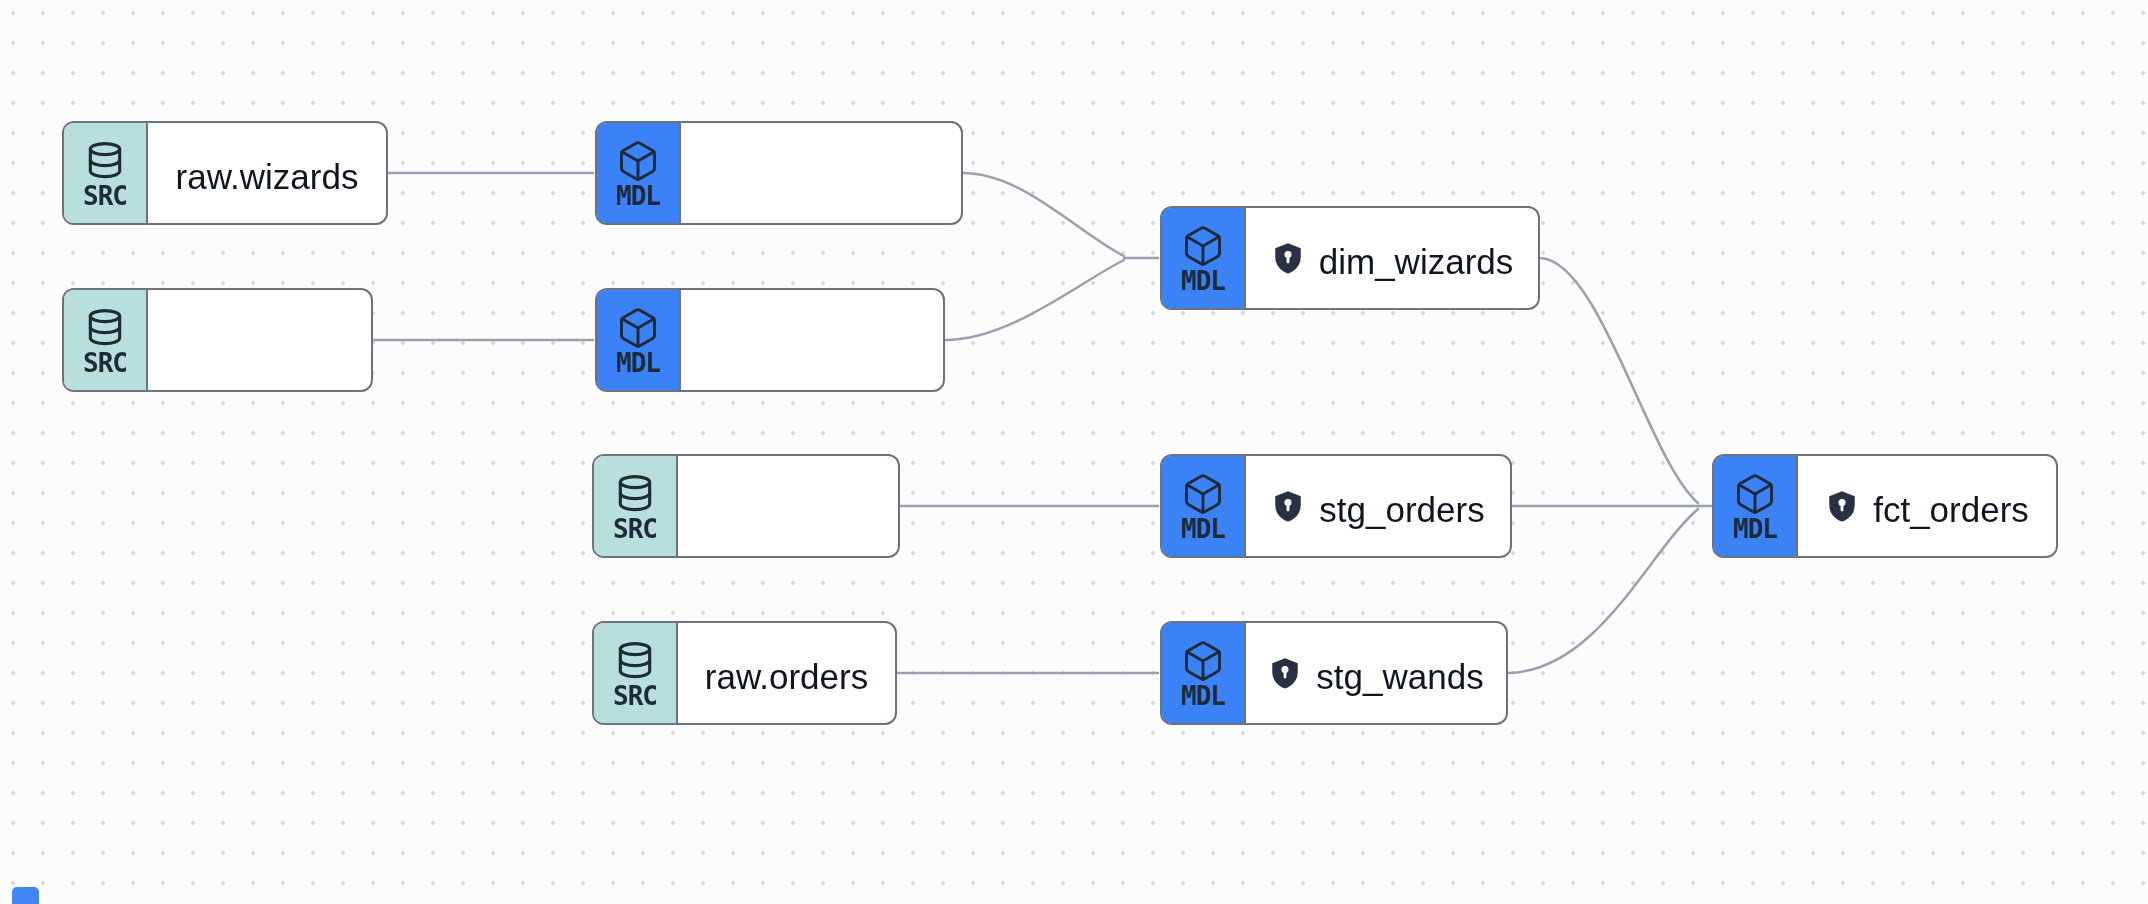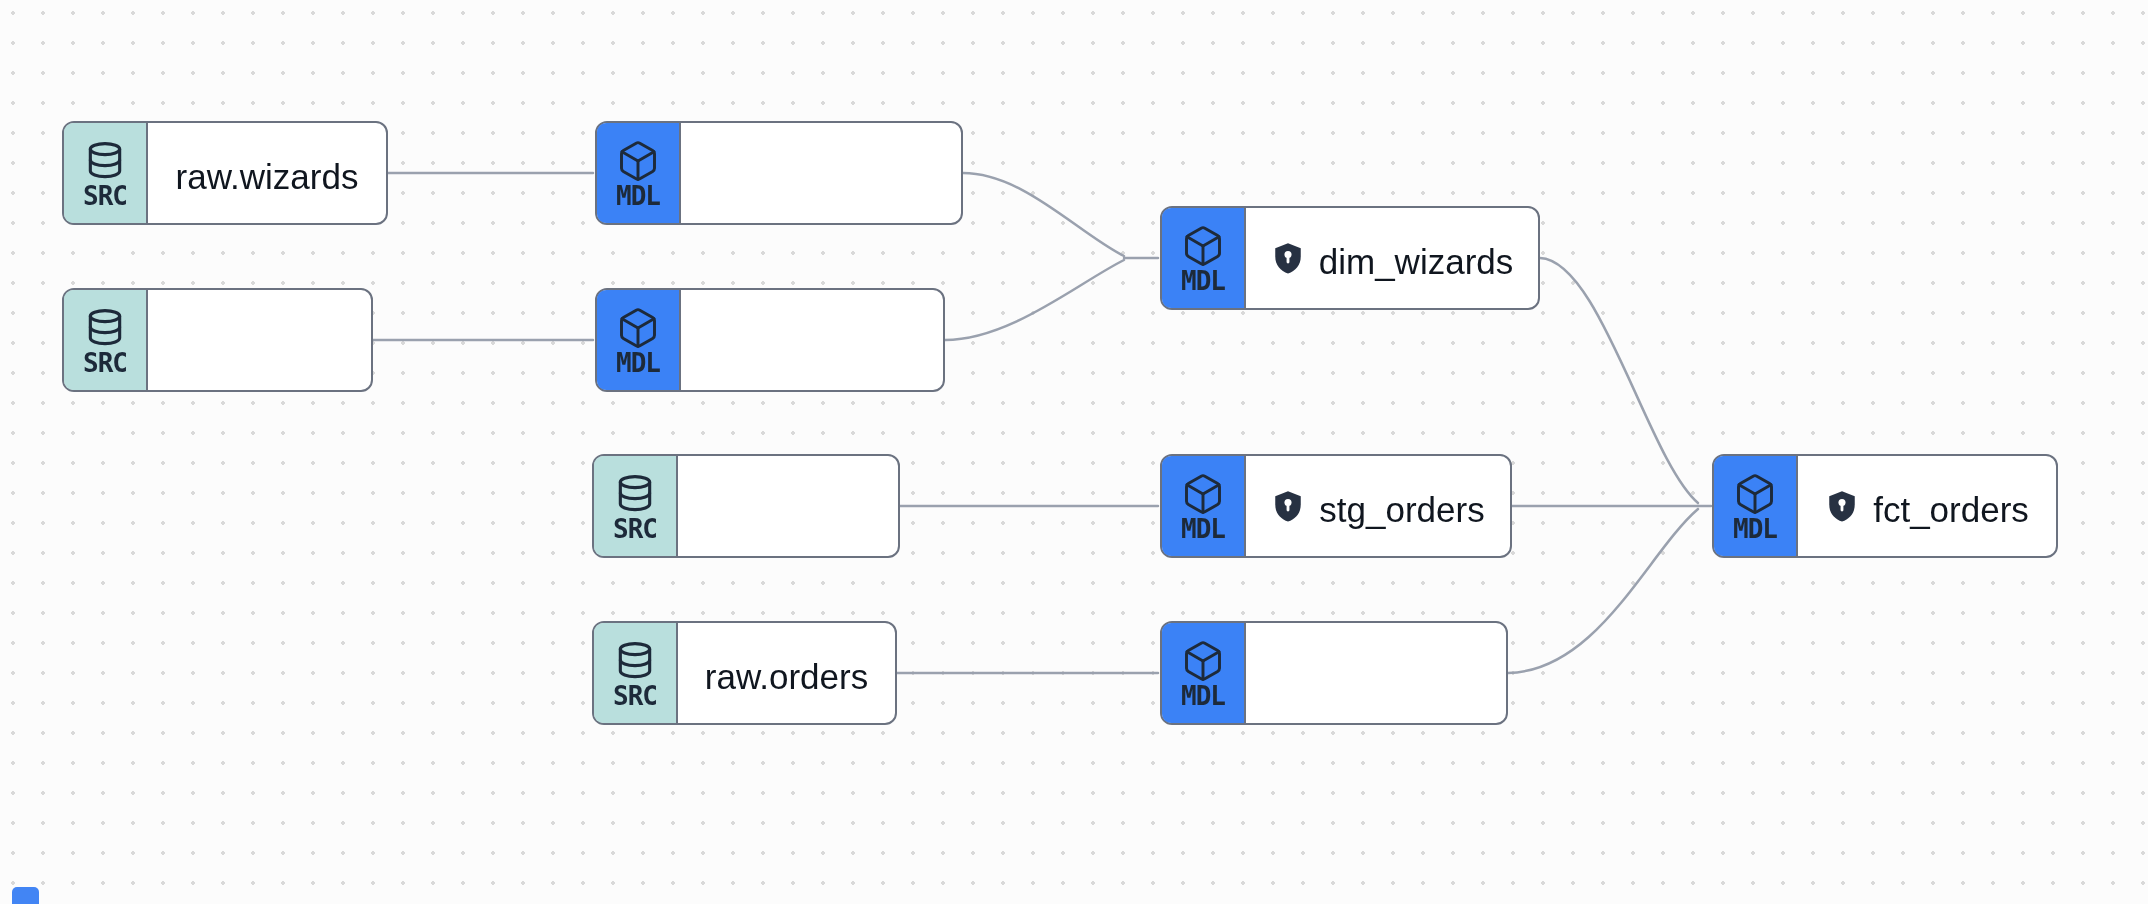--- a/index.html
+++ b/index.html
@@ -181,20 +181,28 @@
 
 <div class="node n-stg-wands">
   <div class="badge mdl">
     <svg class="badge-icon" viewBox="0 0 24 24" fill="none" stroke="#1d2a3a" stroke-width="1.6" stroke-linecap="round" stroke-linejoin="round">
       <path d="M21 16V8a2 2 0 0 0-1-1.73l-7-4a2 2 0 0 0-2 0l-7 4A2 2 0 0 0 3 8v8a2 2 0 0 0 1 1.73l7 4a2 2 0 0 0 2 0l7-4A2 2 0 0 0 21 16z"></path>
         <path d="M3.27 6.96 12 12.01l8.73-5.05"></path>
         <path d="M12 22.08V12"></path>
     </svg>
     <span class="badge-label">MDL</span>
   </div>
+  <div class="node-body">
+    <svg class="shield" viewBox="0 0 24 24">
+      <path d="M12 1.6 21 5.2 V11 C21 17.2 17.3 21.2 12 23 C6.7 21.2 3 17.2 3 11 V5.2 Z" fill="#273142"></path>
+      <circle cx="12" cy="9.6" r="2.5" fill="#ffffff"></circle>
+        <rect x="11" y="10.8" width="2" height="5" rx="1" fill="#ffffff"></rect>
+    </svg>
+    <span class="node-label">stg_wands</span>
+  </div>
 </div>
 
 <div class="node n-fct-orders">
   <div class="badge mdl">
     <svg class="badge-icon" viewBox="0 0 24 24" fill="none" stroke="#1d2a3a" stroke-width="1.6" stroke-linecap="round" stroke-linejoin="round">
       <path d="M21 16V8a2 2 0 0 0-1-1.73l-7-4a2 2 0 0 0-2 0l-7 4A2 2 0 0 0 3 8v8a2 2 0 0 0 1 1.73l7 4a2 2 0 0 0 2 0l7-4A2 2 0 0 0 21 16z"></path>
         <path d="M3.27 6.96 12 12.01l8.73-5.05"></path>
         <path d="M12 22.08V12"></path>
     </svg>
     <span class="badge-label">MDL</span>

